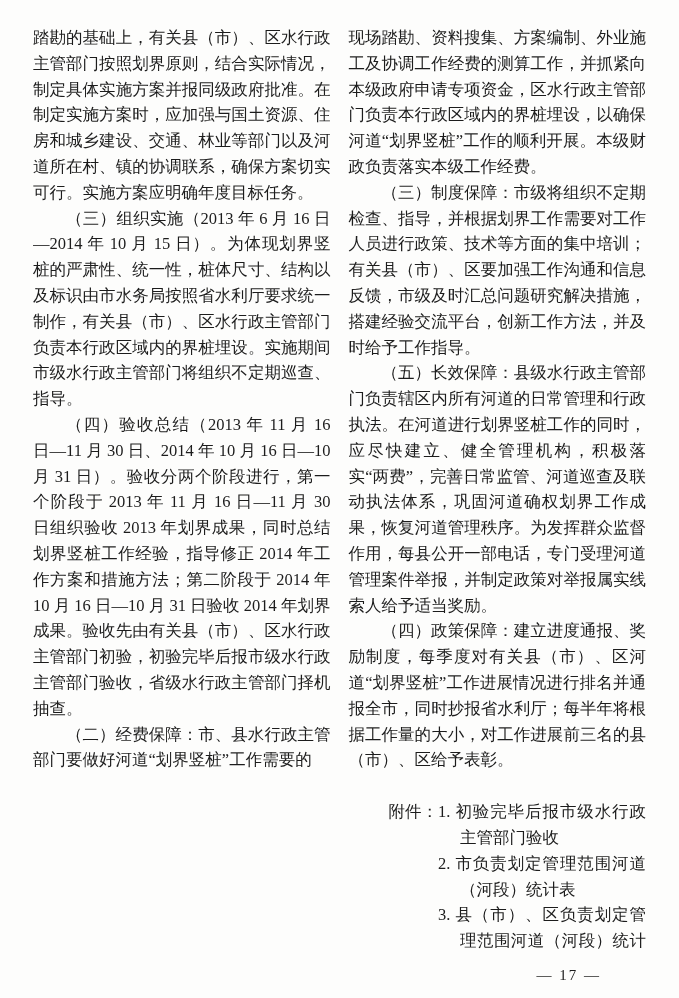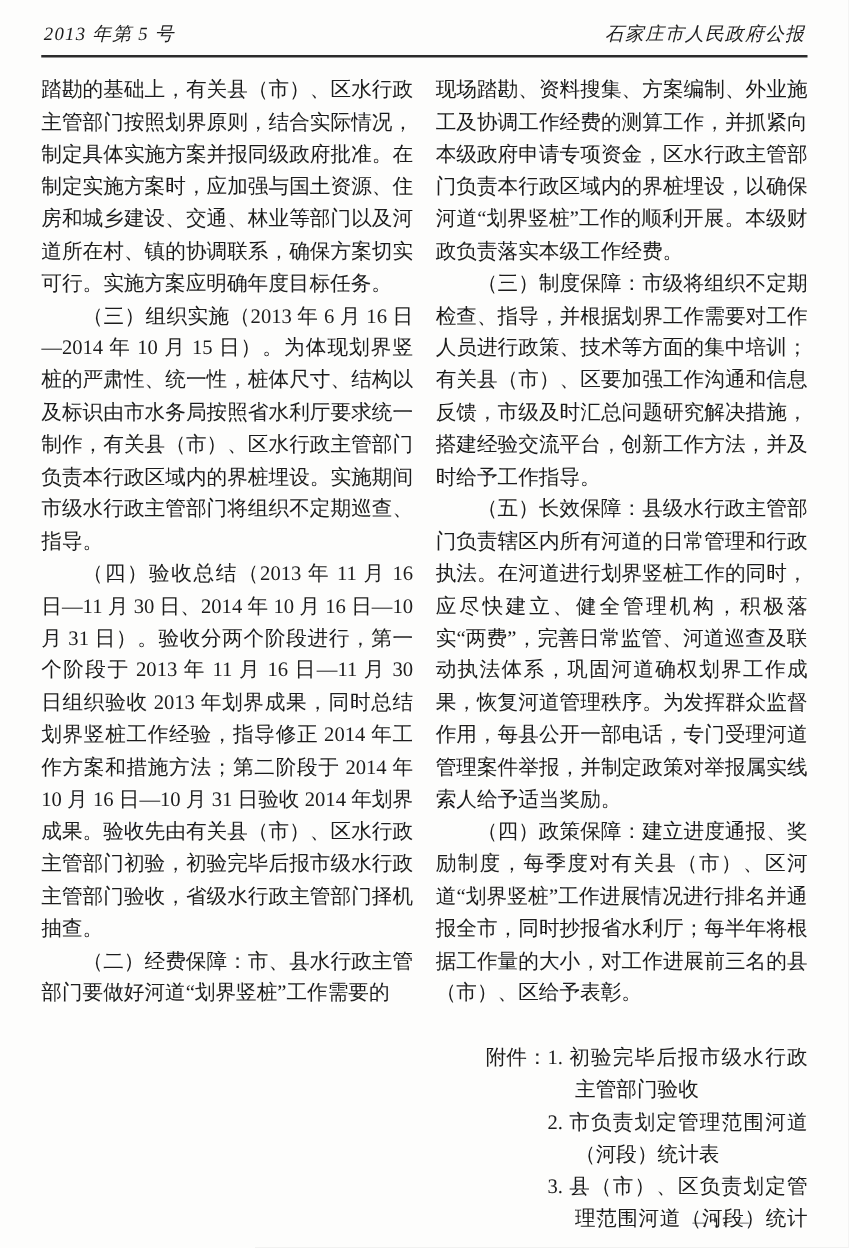--- a/index.html
+++ b/index.html
@@ -55,33 +55,29 @@
   .attach-label { white-space:nowrap; flex:none; }
   .attach-items { flex:1; min-width:0; }
   .attach-item {
     padding-left:22px;
     text-indent:-22px;
   }
   .footer {
     position:absolute;
     bottom:14px;
     right:78px;
-    font-size:10px;
+    font-size:15px;
     letter-spacing:2px;
   }
 </style>
 </head>
 <body>
 
 <div class="page">
 
-  <div class="header">
-    <span>2013 年第 5 号</span>
-    <span>石家庄市人民政府公报</span>
-  </div>
 
   <div class="columns">
 
     <div class="col">
       <p>踏勘的基础上，有关县（市）、区水行政主管部门按照划界原则，结合实际情况，制定具体实施方案并报同级政府批准。在制定实施方案时，应加强与国土资源、住房和城乡建设、交通、林业等部门以及河道所在村、镇的协调联系，确保方案切实可行。实施方案应明确年度目标任务。</p>
       <p class="indent">（三）组织实施（2013 年 6 月 16 日—2014 年 10 月 15 日）。为体现划界竖桩的严肃性、统一性，桩体尺寸、结构以及标识由市水务局按照省水利厅要求统一制作，有关县（市）、区水行政主管部门负责本行政区域内的界桩埋设。实施期间市级水行政主管部门将组织不定期巡查、指导。</p>
       <p class="indent">（四）验收总结（2013 年 11 月 16 日—11 月 30 日、2014 年 10 月 16 日—10 月 31 日）。验收分两个阶段进行，第一个阶段于 2013 年 11 月 16 日—11 月 30 日组织验收 2013 年划界成果，同时总结划界竖桩工作经验，指导修正 2014 年工作方案和措施方法；第二阶段于 2014 年 10 月 16 日—10 月 31 日验收 2014 年划界成果。验收先由有关县（市）、区水行政主管部门初验，初验完毕后报市级水行政主管部门验收，省级水行政主管部门择机抽查。</p>
       <p class="indent">（二）经费保障：市、县水行政主管部门要做好河道“划界竖桩”工作需要的</p>
     </div>
 

